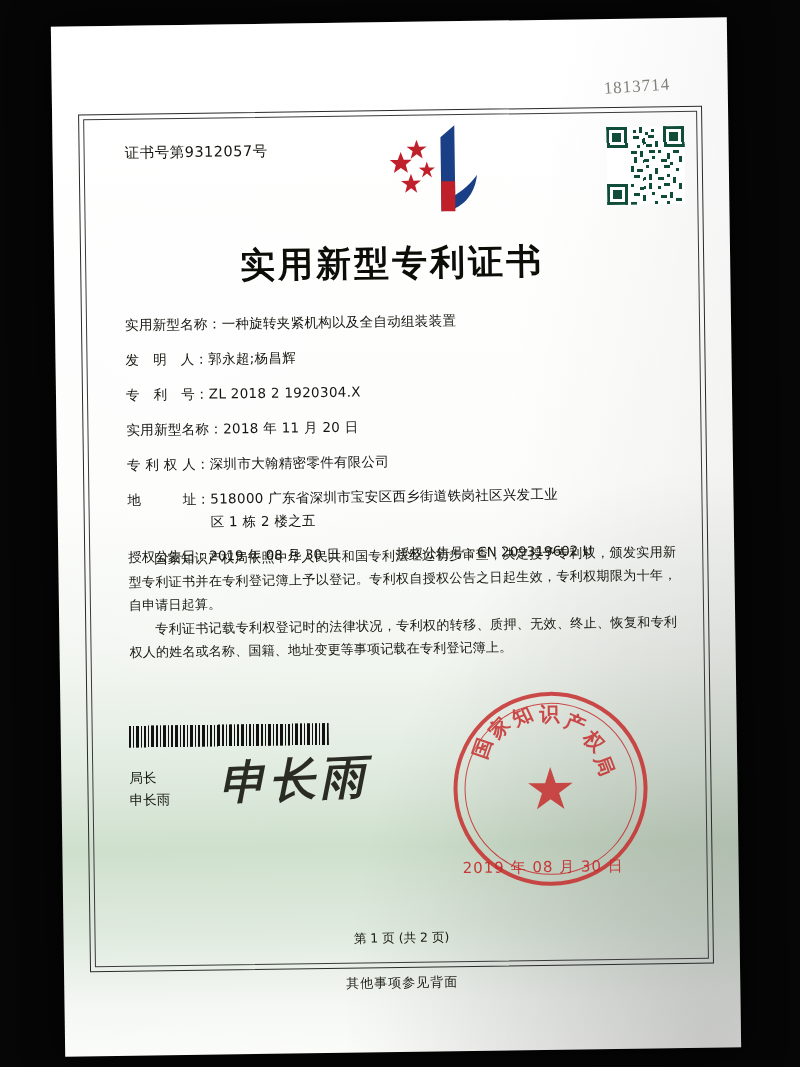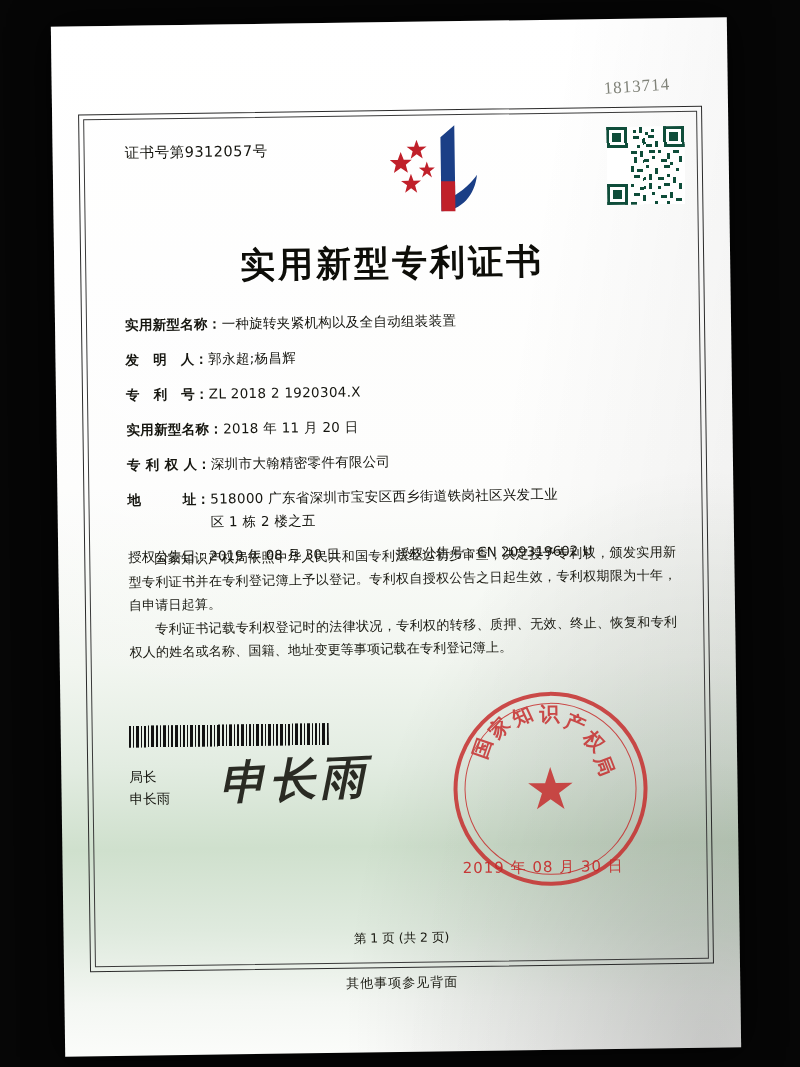--- a/index.html
+++ b/index.html
@@ -142,21 +142,20 @@
   .fld {
     display: flex;
     align-items: flex-start;
     margin-bottom: 15.5px;
     line-height: 1.45;
   }
   .fld .lbl {
     flex: 0 0 auto;
     white-space: pre;
     letter-spacing: 0.3px;
-    font-weight: bold;
   }
   .fld .val {
     flex: 1 1 auto;
     letter-spacing: 0.3px;
   }
   .fld .val2 {
     margin-top: 3px;
     padding-left: 0;
   }
   .row-two {
@@ -192,21 +191,21 @@
     top: 700px;
     width: 200px;
     height: 22px;
   }
 
   
   #sigblock {
     position: absolute;
     left: 68px;
     top: 742px;
-    font-family: Liberation Mono, monospace;
+    font-family: Liberation Sans, sans-serif;
     font-size: 13.5px;
     color: #15150f;
     line-height: 1.6;
   }
   #signature {
     position: absolute;
     left: 158px;
     top: 726px;
     font-family: "Liberation Serif", serif;
     font-size: 46px;

